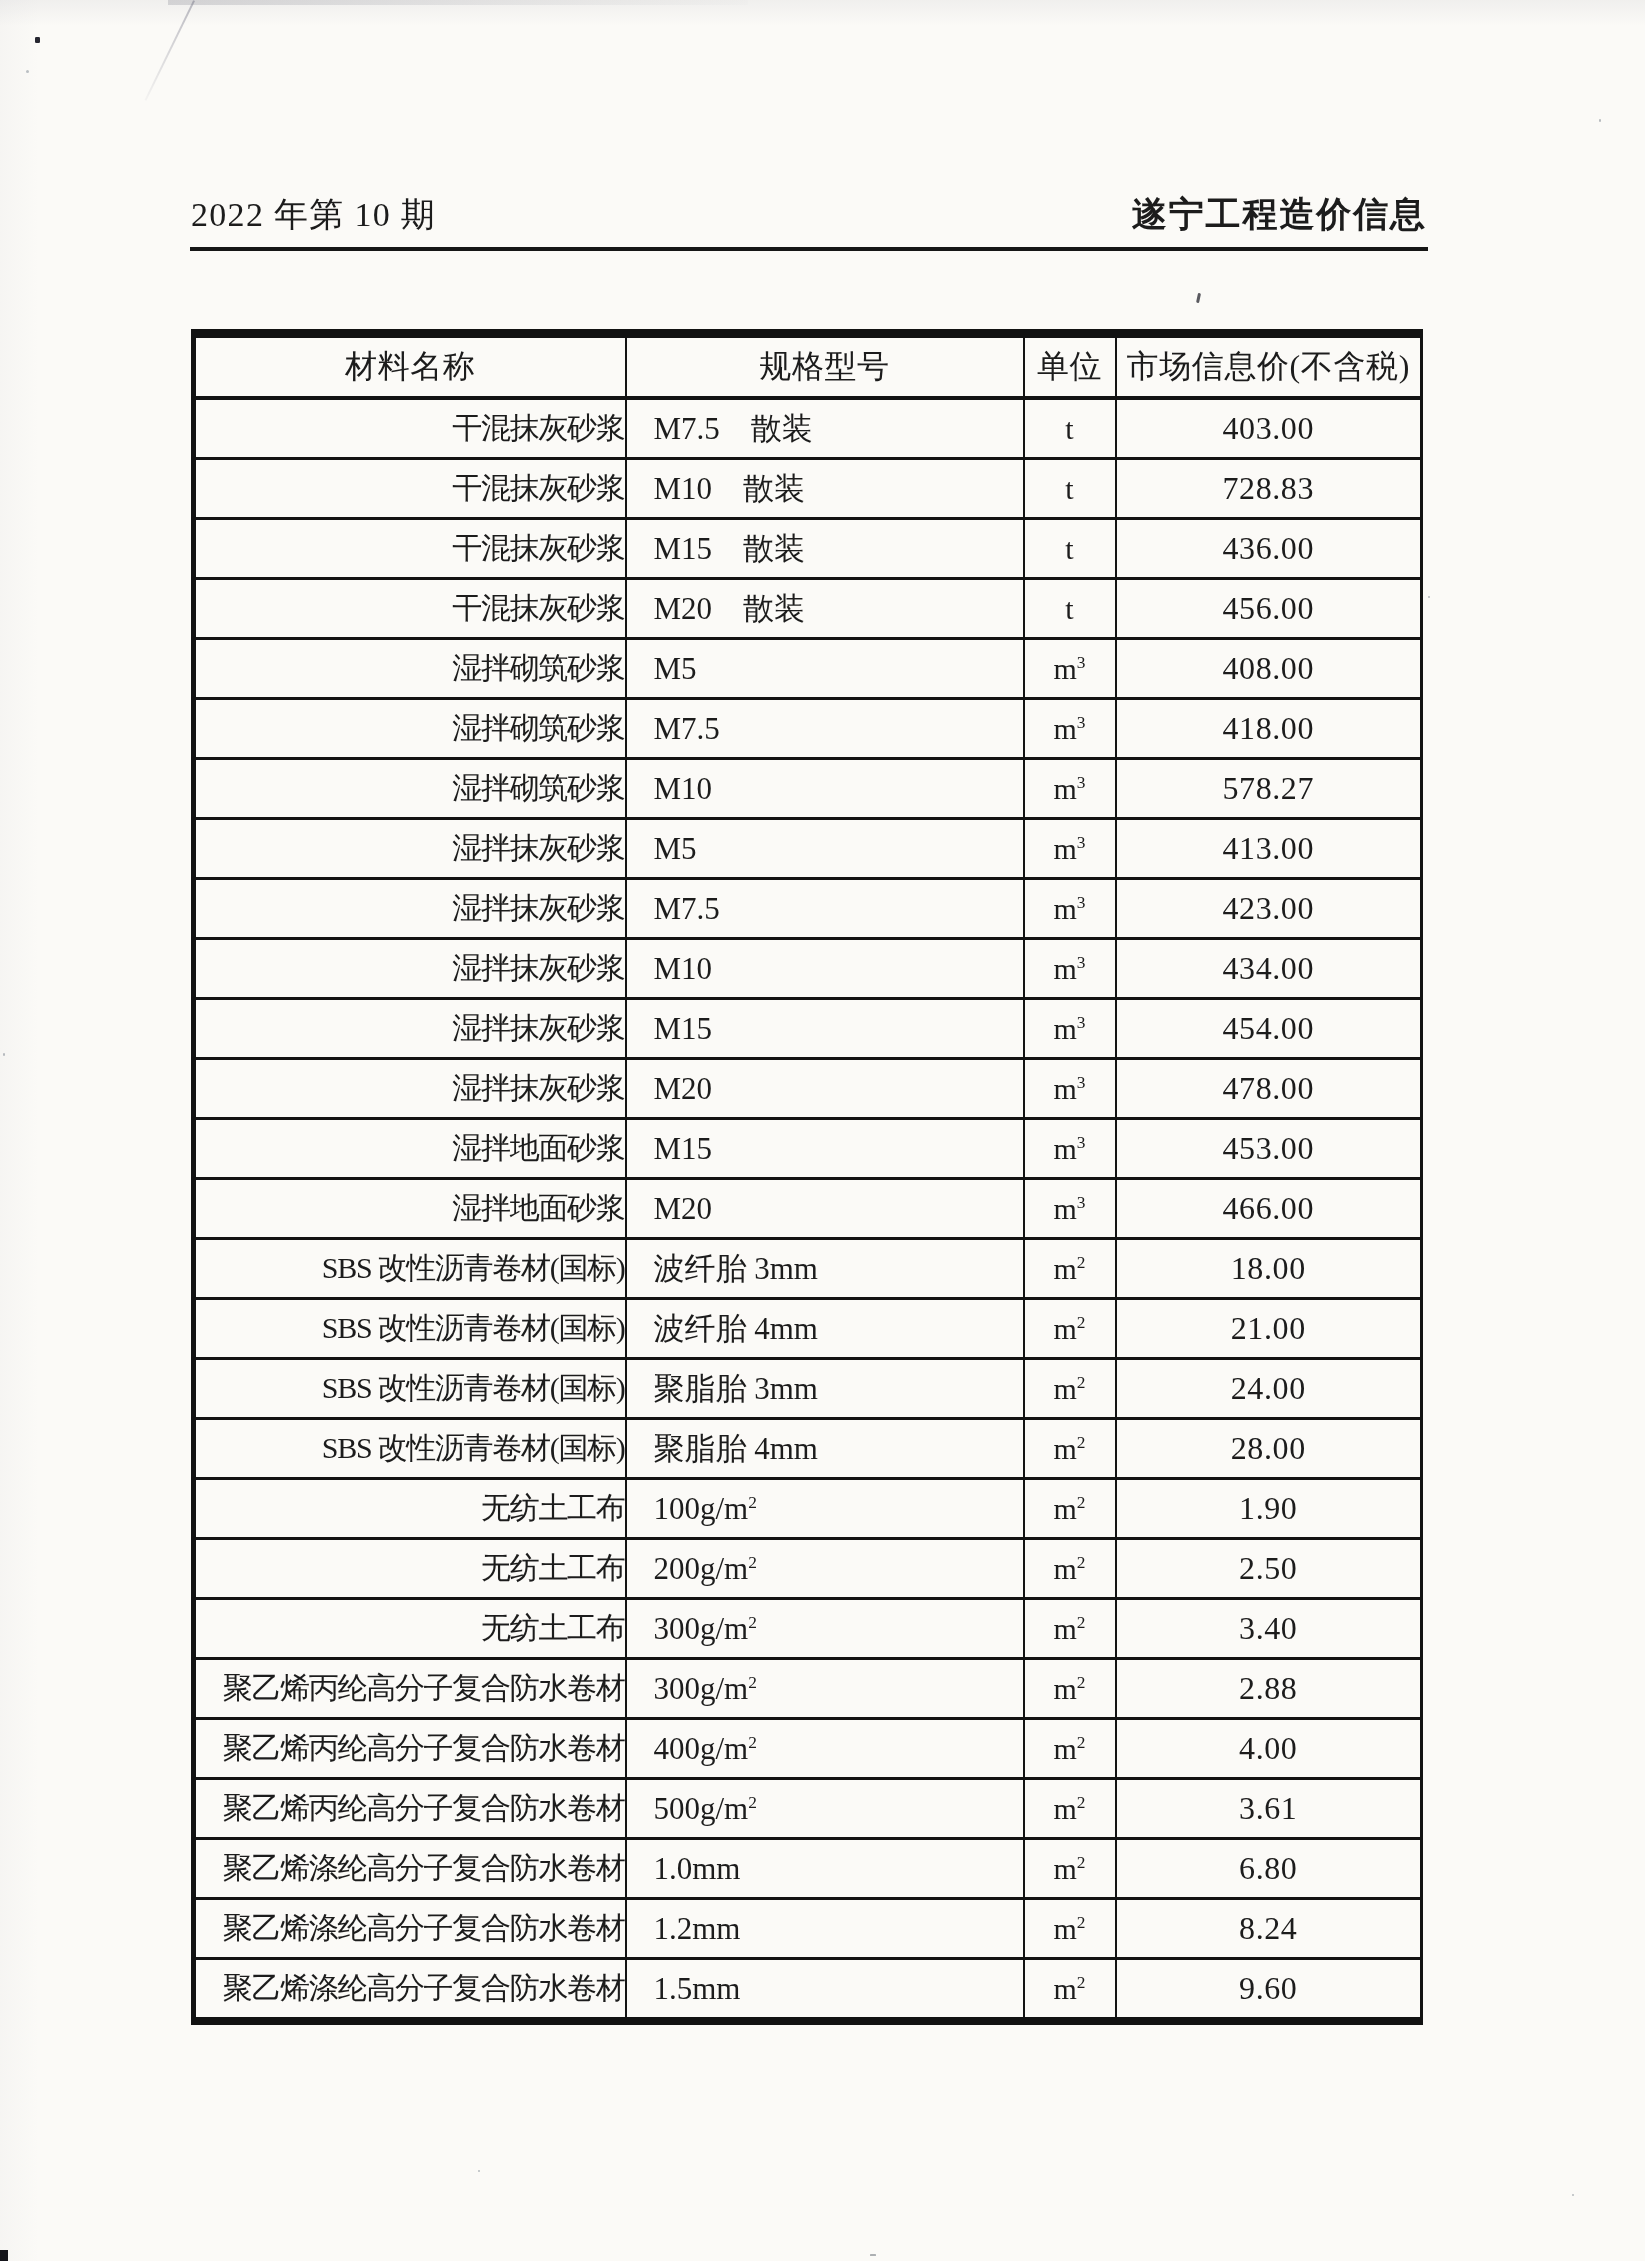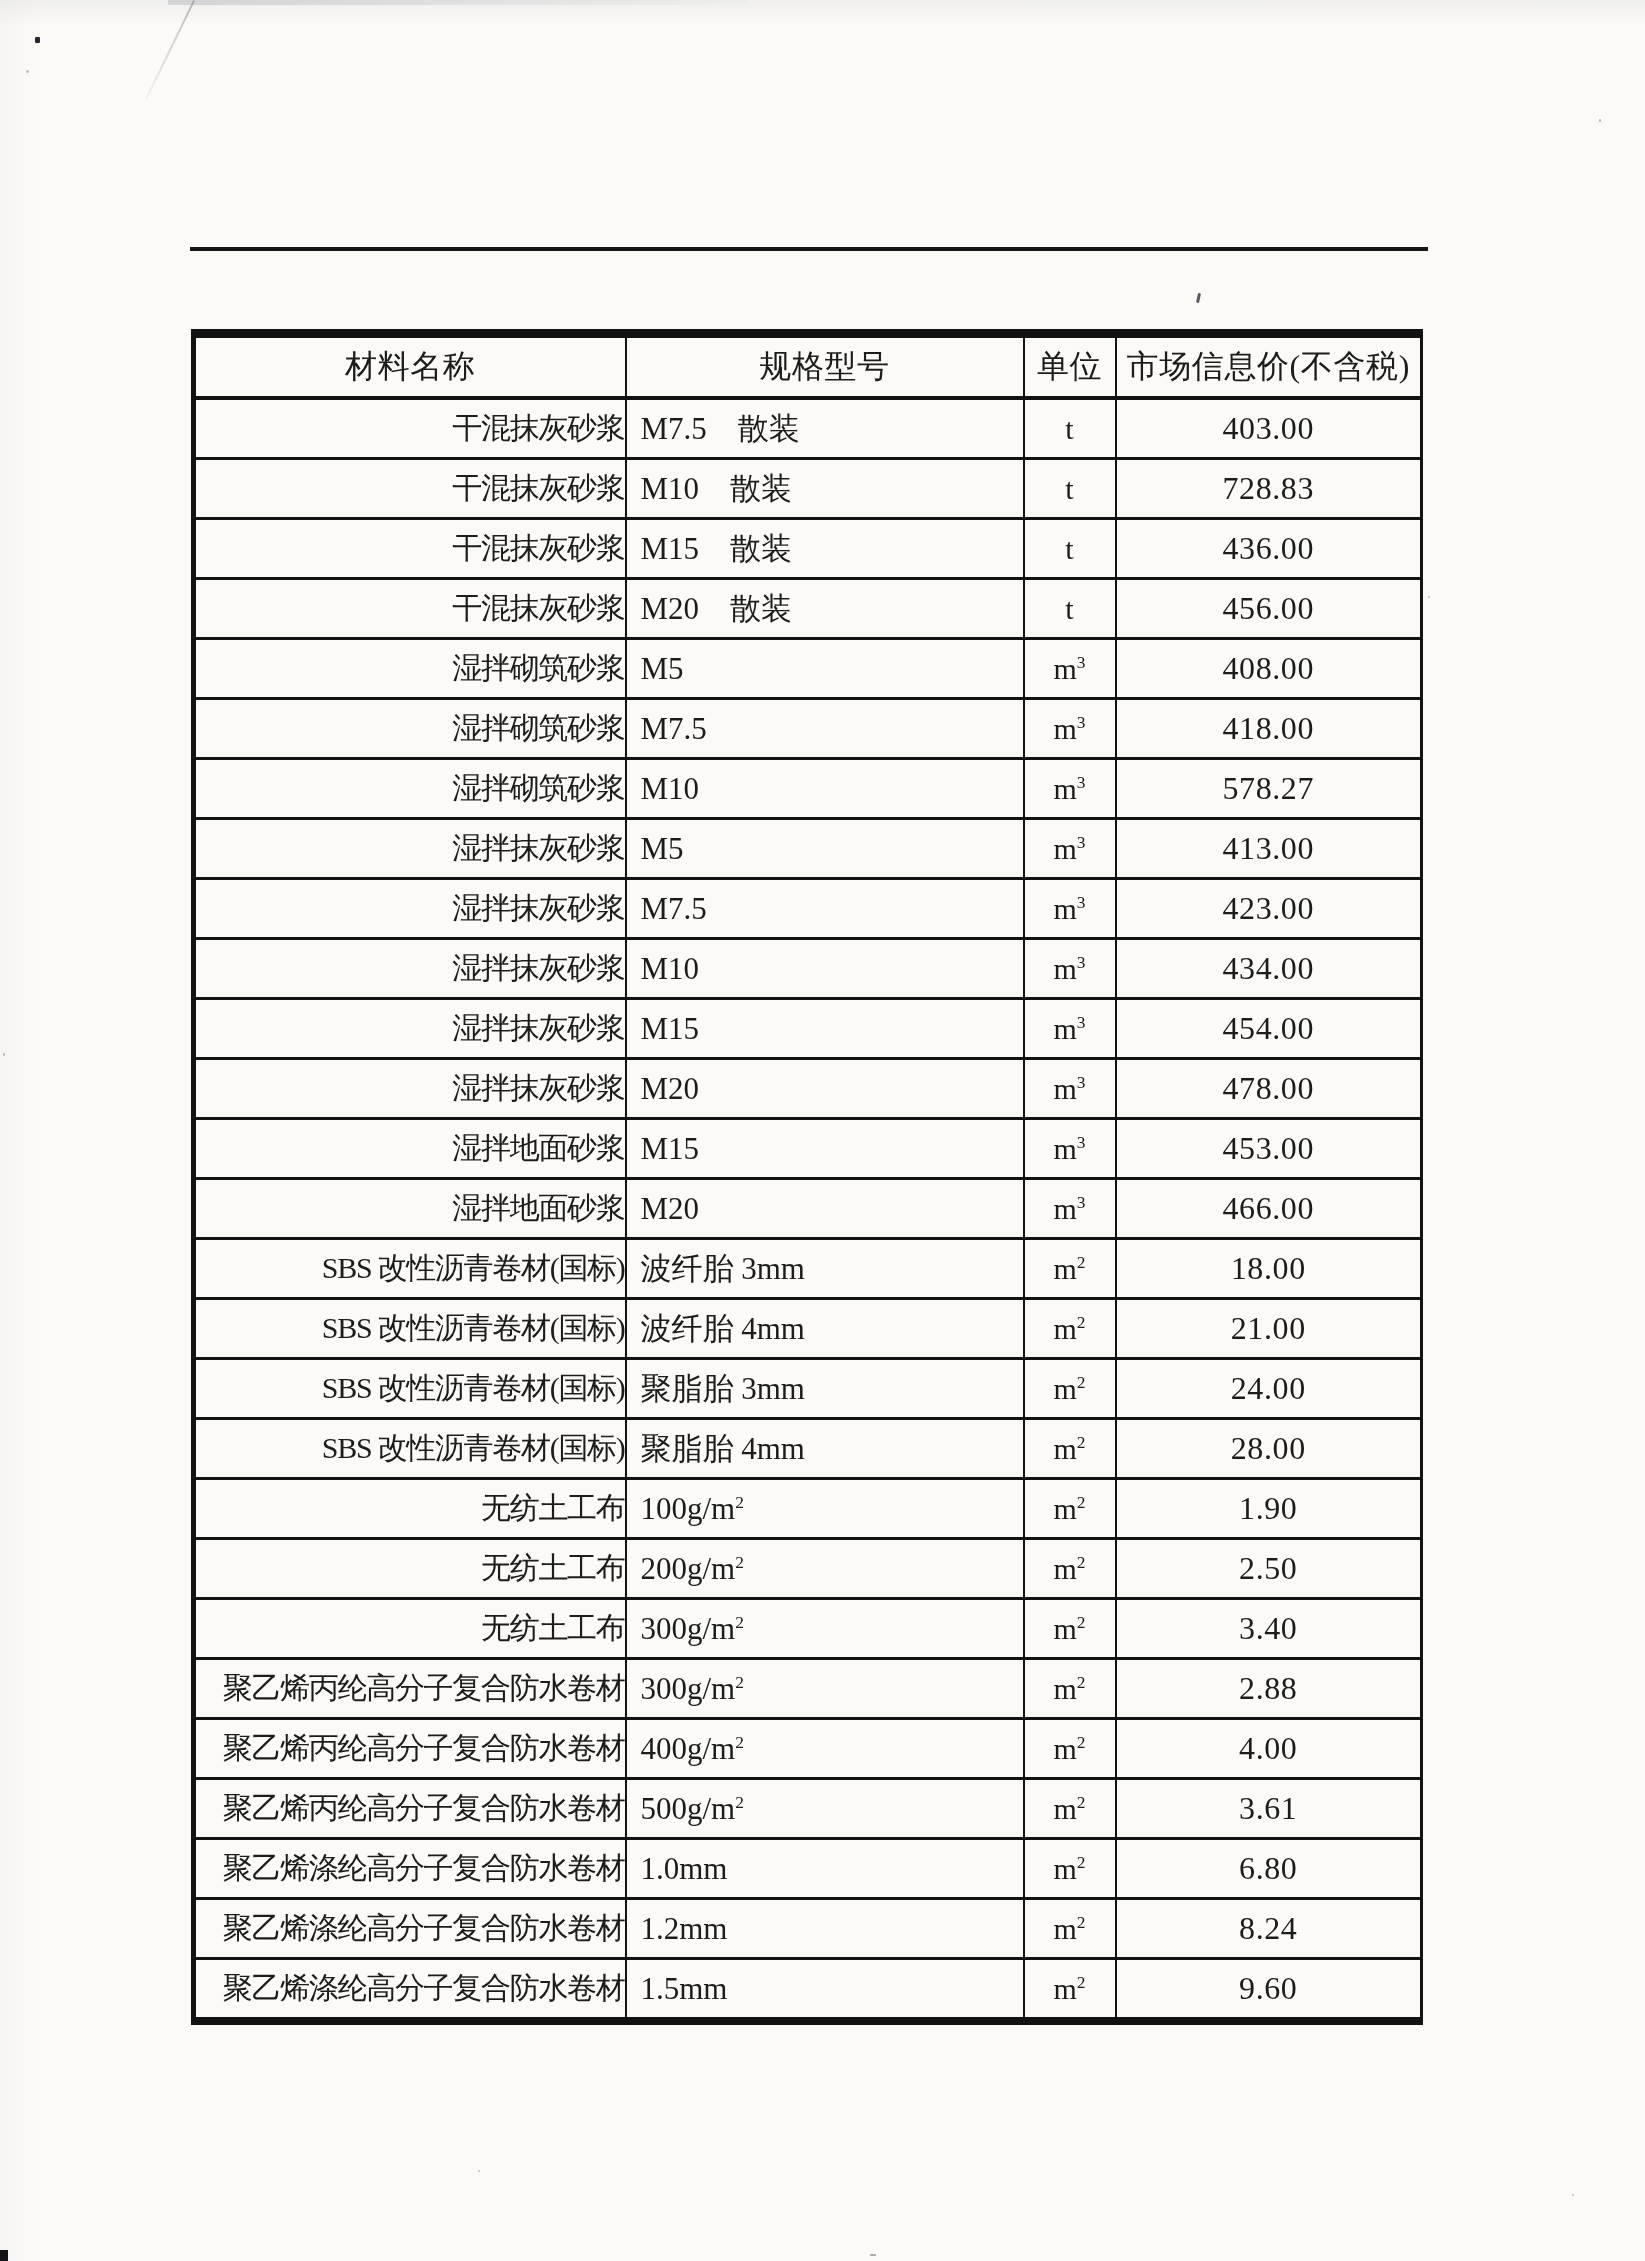--- a/index.html
+++ b/index.html
@@ -51,21 +51,21 @@
     vertical-align:middle;
     overflow:visible;
     white-space:nowrap;
   }
   th {
     height:58px; font-weight:normal; font-size:32px; text-align:center;
     letter-spacing:0.6px; border-bottom-width:4.5px;
   }
   td { height:57px; font-size:31px; }
   td.mat  { text-align:right; padding-left:18px; font-size:30px; letter-spacing:-1.3px;font-family:Liberation Serif, serif; }
-  td.spec { text-align:left; padding-left:14px; letter-spacing:0; }
+  td.spec { text-align:left; padding-left:27px; letter-spacing:0; }
   td.unit { text-align:center; font-size:30px; }
   td.price{ text-align:center; font-size:32px; letter-spacing:0.6px; }
   sup { font-size:17.4px; vertical-align:super; line-height:0; }
 
   
   .footer {
     position:absolute; top:2109px; right:255px;
     font-size:30px; letter-spacing:0.6px; white-space:nowrap;
   }
   .footer .pagenum { font-size:37px; margin-left:6.4px; }
@@ -91,20 +91,24 @@
   .top-smudge {
     left:168px; top:0; width:580px; height:4.5px;
     background:linear-gradient(90deg, rgba(140,140,150,0.30), rgba(200,200,205,0.05));
   }
 </style>
 </head>
 <body>
 
 <div class="page">
 
+  <div class="masthead">
+    <span class="issue">2022 年第 10 期</span>
+    <span class="pub-title">遂宁工程造价信息</span>
+  </div>
   <div class="masthead-rule"></div>
 
   <div class="tbl-wrap">
     <table class="price">
       <colgroup>
         <col class="c-mat">
           <col class="c-spec">
           <col class="c-unit">
           <col class="c-price">
       </colgroup>

